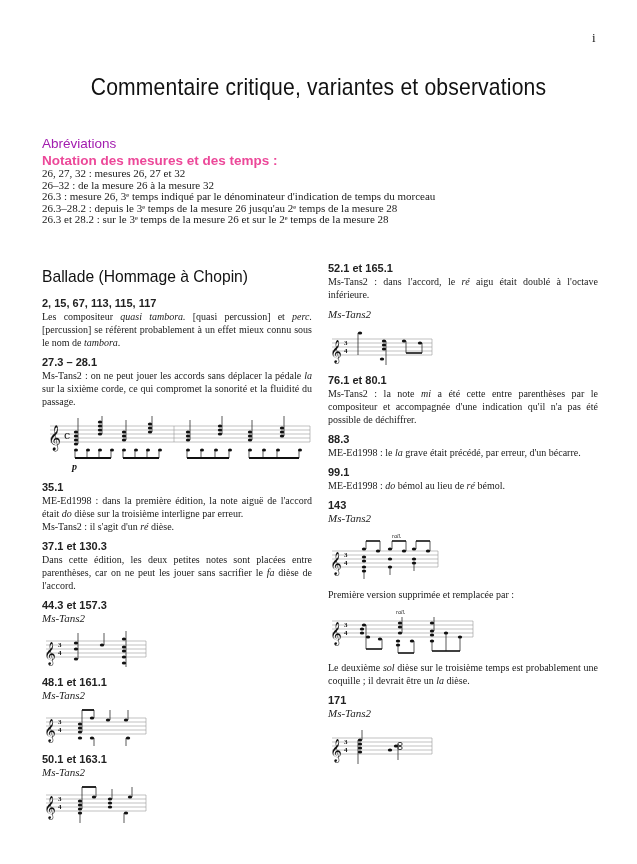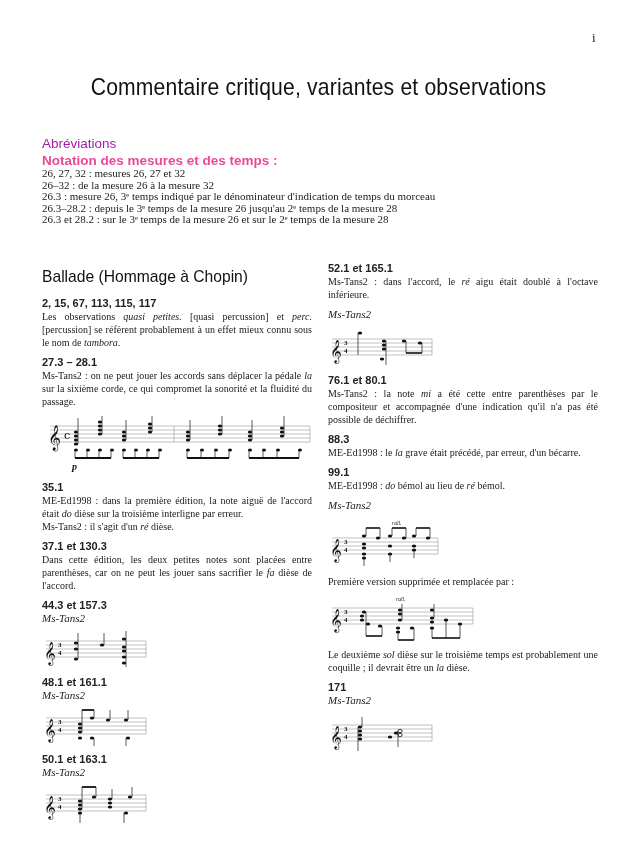--- a/index.html
+++ b/index.html
@@ -41,21 +41,21 @@
   <div class="line">26.3 : mesure 26, 3ᵉ temps indiqué par le dénominateur d'indication de temps du morceau</div>
   <div class="line">26.3–28.2 : depuis le 3ᵉ temps de la mesure 26 jusqu'au 2ᵉ temps de la mesure 28</div>
   <div class="line">26.3 et 28.2 : sur le 3ᵉ temps de la mesure 26 et sur le 2ᵉ temps de la mesure 28</div>
 </div>
 
 <div class="col col-left">
   <div class="section-title">Ballade (Hommage à Chopin)</div>
 
   <div class="entry">
     <div class="ref">2, 15, 67, 113, 115, 117</div>
-    <div class="txt"><span>Les observations </span><i>quasi petites.</i><span> [quasi percussion] et </span><i>perc.</i><span> [percussion] se réfèrent probablement à un effet mieux connu sous le nom de </span><i>tambora</i><span>.</span></div>
+    <div class="txt"><span>Les compositeur </span><i>quasi tambora.</i><span> [quasi percussion] et </span><i>perc.</i><span> [percussion] se réfèrent probablement à un effet mieux connu sous le nom de </span><i>tambora</i><span>.</span></div>
   </div>
 
   <div class="entry">
     <div class="ref">27.3 – 28.1</div>
     <div class="txt"><span>Ms-Tans2 : on ne peut jouer les accords sans déplacer la pédale </span><i>la</i><span> sur la sixième corde, ce qui compromet la sonorité et la fluidité du passage.</span></div>
     <svg class="staff" width="270" height="60" viewBox="0 0 270 60">
       <g stroke="#999" stroke-width="0.6">
         <line x1="8" y1="12" x2="268" y2="12"></line>
           <line x1="8" y1="16" x2="268" y2="16"></line>
         <line x1="8" y1="20" x2="268" y2="20"></line>
@@ -317,20 +317,21 @@
     <div class="ref">88.3</div>
     <div class="txt"><span>ME-Ed1998 : le </span><i>la</i><span> grave était précédé, par erreur, d'un bécarre.</span></div>
   </div>
 
   <div class="entry">
     <div class="ref">99.1</div>
     <div class="txt"><span>ME-Ed1998 : </span><i>do</i><span> bémol au lieu de </span><i>ré</i><span> bémol.</span></div>
   </div>
 
   <div class="entry">
+    <div class="ref">143</div>
     <div class="src">Ms-Tans2</div>
     <svg class="staff" width="115" height="50" viewBox="0 0 115 50">
       <text x="64" y="7" font-size="5.5" font-style="italic" fill="#111">rall.</text>
       <g stroke="#999" stroke-width="0.6">
         <line x1="4" y1="20" x2="110" y2="20"></line>
           <line x1="4" y1="24" x2="110" y2="24"></line>
           <line x1="4" y1="28" x2="110" y2="28"></line>
           <line x1="4" y1="32" x2="110" y2="32"></line>
           <line x1="4" y1="36" x2="110" y2="36"></line>
         <line x1="110" y1="20" x2="110" y2="36"></line>

